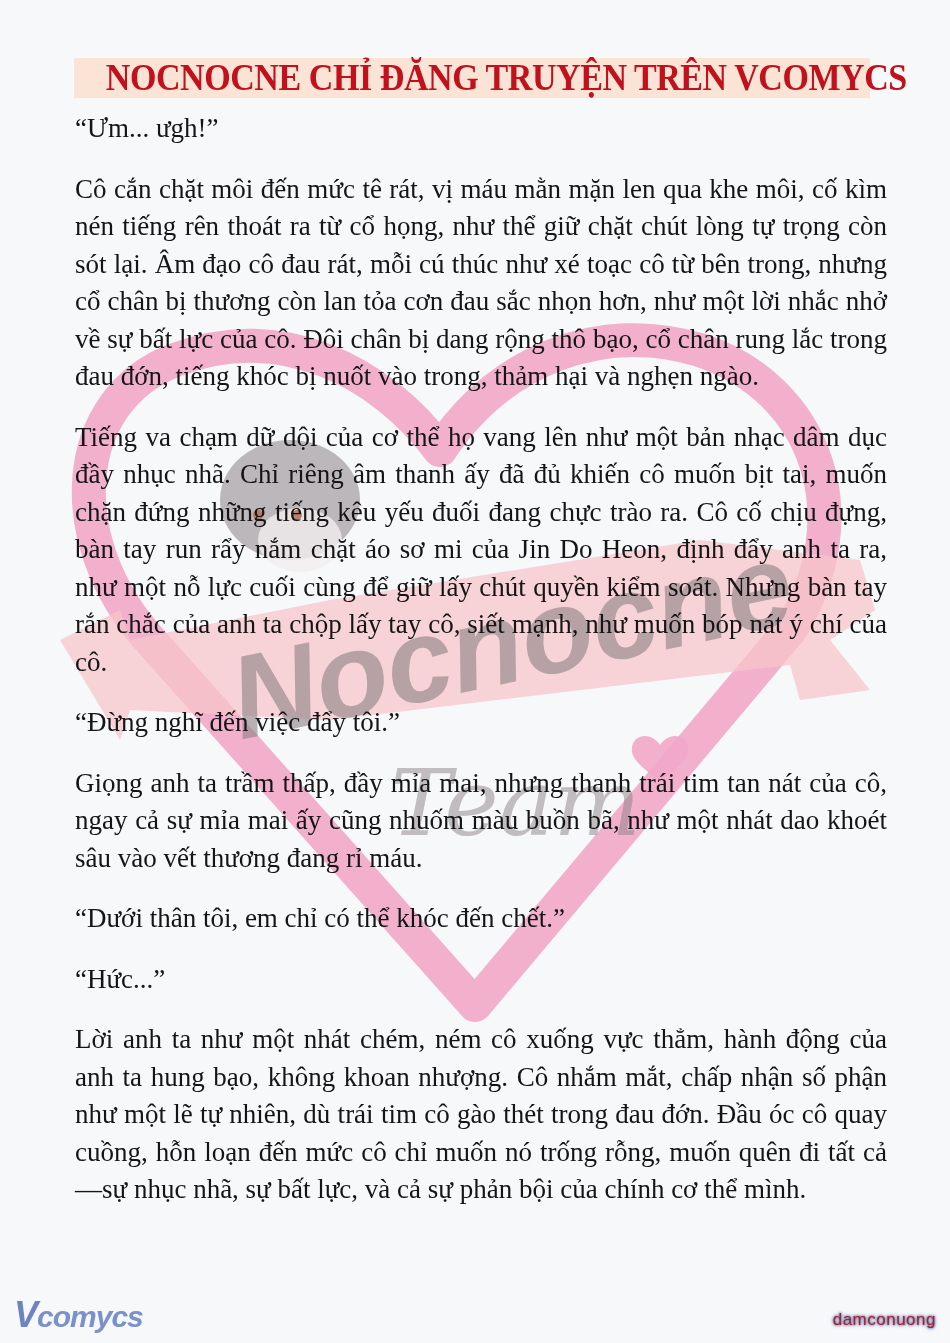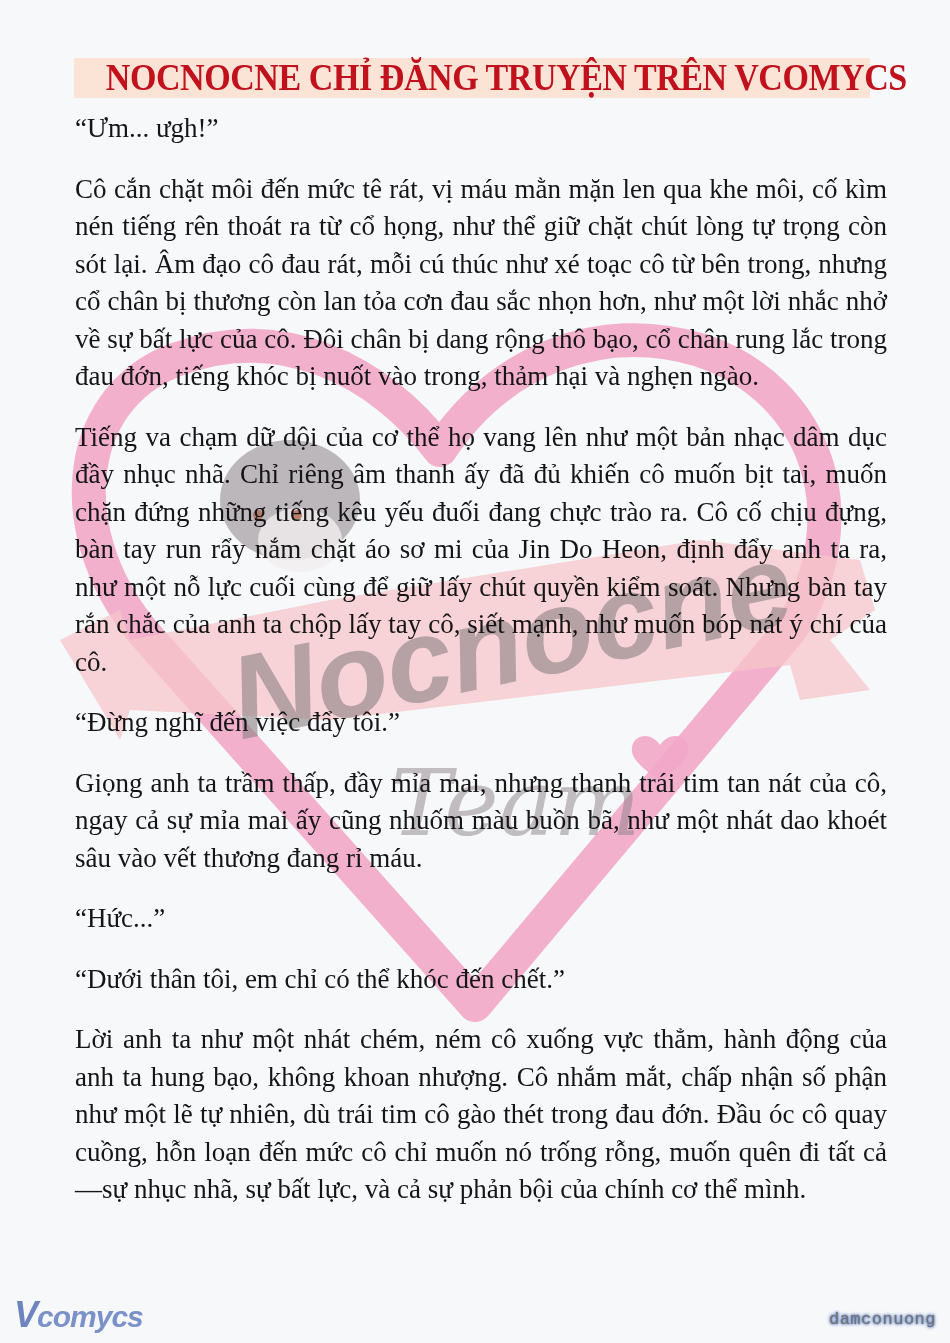--- a/index.html
+++ b/index.html
@@ -78,23 +78,23 @@
       z-index: 2;
     }
     .footer-logo .v {
       color: #6d84c0;
       font-size: 36px;
     }
     .footer-credit {
       position: absolute;
       right: 14px;
       top: 1310px;
-      font-family: Liberation Mono, monospace;
+      font-family: Liberation Sans, sans-serif;
       font-size: 17px;
-      color: #737373;
+      color: #b91c1c;
       letter-spacing: 0.5px;
       text-shadow: 0 0 3px #5b79b8, 0 0 2px #5b79b8, 0 0 4px #8aa4d6;
       z-index: 2;
     }
   </style>
 </head>
 <body>
 
 <svg class="watermark" viewBox="0 0 950 1343" xmlns="http://www.w3.org/2000/svg">
 
@@ -115,21 +115,21 @@
 
 <div class="header-band"></div>
 <div class="header-title">NOCNOCNE CHỈ ĐĂNG TRUYỆN TRÊN VCOMYCS</div>
 
 <div class="content">
   <p class="para dialog">“Ưm... ưgh!”</p>
   <p class="para">Cô cắn chặt môi đến mức tê rát, vị máu mằn mặn len qua khe môi, cố kìm nén tiếng rên thoát ra từ cổ họng, như thể giữ chặt chút lòng tự trọng còn sót lại. Âm đạo cô đau rát, mỗi cú thúc như xé toạc cô từ bên trong, nhưng cổ chân bị thương còn lan tỏa cơn đau sắc nhọn hơn, như một lời nhắc nhở về sự bất lực của cô. Đôi chân bị dang rộng thô bạo, cổ chân rung lắc trong đau đớn, tiếng khóc bị nuốt vào trong, thảm hại và nghẹn ngào.</p>
   <p class="para">Tiếng va chạm dữ dội của cơ thể họ vang lên như một bản nhạc dâm dục đầy nhục nhã. Chỉ riêng âm thanh ấy đã đủ khiến cô muốn bịt tai, muốn chặn đứng những tiếng kêu yếu đuối đang chực trào ra. Cô cố chịu đựng, bàn tay run rẩy nắm chặt áo sơ mi của Jin Do Heon, định đẩy anh ta ra, như một nỗ lực cuối cùng để giữ lấy chút quyền kiểm soát. Nhưng bàn tay rắn chắc của anh ta chộp lấy tay cô, siết mạnh, như muốn bóp nát ý chí của cô.</p>
   <p class="para dialog">“Đừng nghĩ đến việc đẩy tôi.”</p>
   <p class="para">Giọng anh ta trầm thấp, đầy mỉa mai, nhưng thanh trái tim tan nát của cô, ngay cả sự mỉa mai ấy cũng nhuốm màu buồn bã, như một nhát dao khoét sâu vào vết thương đang rỉ máu.</p>
+  <p class="para dialog">“Dưới thân tôi, em chỉ có thể khóc đến chết.”</p>
   <p class="para dialog">“Hức...”</p>
-  <p class="para dialog">“Dưới thân tôi, em chỉ có thể khóc đến chết.”</p>
   <p class="para">Lời anh ta như một nhát chém, ném cô xuống vực thẳm, hành động của anh ta hung bạo, không khoan nhượng. Cô nhắm mắt, chấp nhận số phận như một lẽ tự nhiên, dù trái tim cô gào thét trong đau đớn. Đầu óc cô quay cuồng, hỗn loạn đến mức cô chỉ muốn nó trống rỗng, muốn quên đi tất cả—sự nhục nhã, sự bất lực, và cả sự phản bội của chính cơ thể mình.</p>
 </div>
 
 <div class="footer-logo">
   <span class="v">V</span><span>comycs</span>
 </div>
 <div class="footer-credit">damconuong</div>
 
 </body></html>

